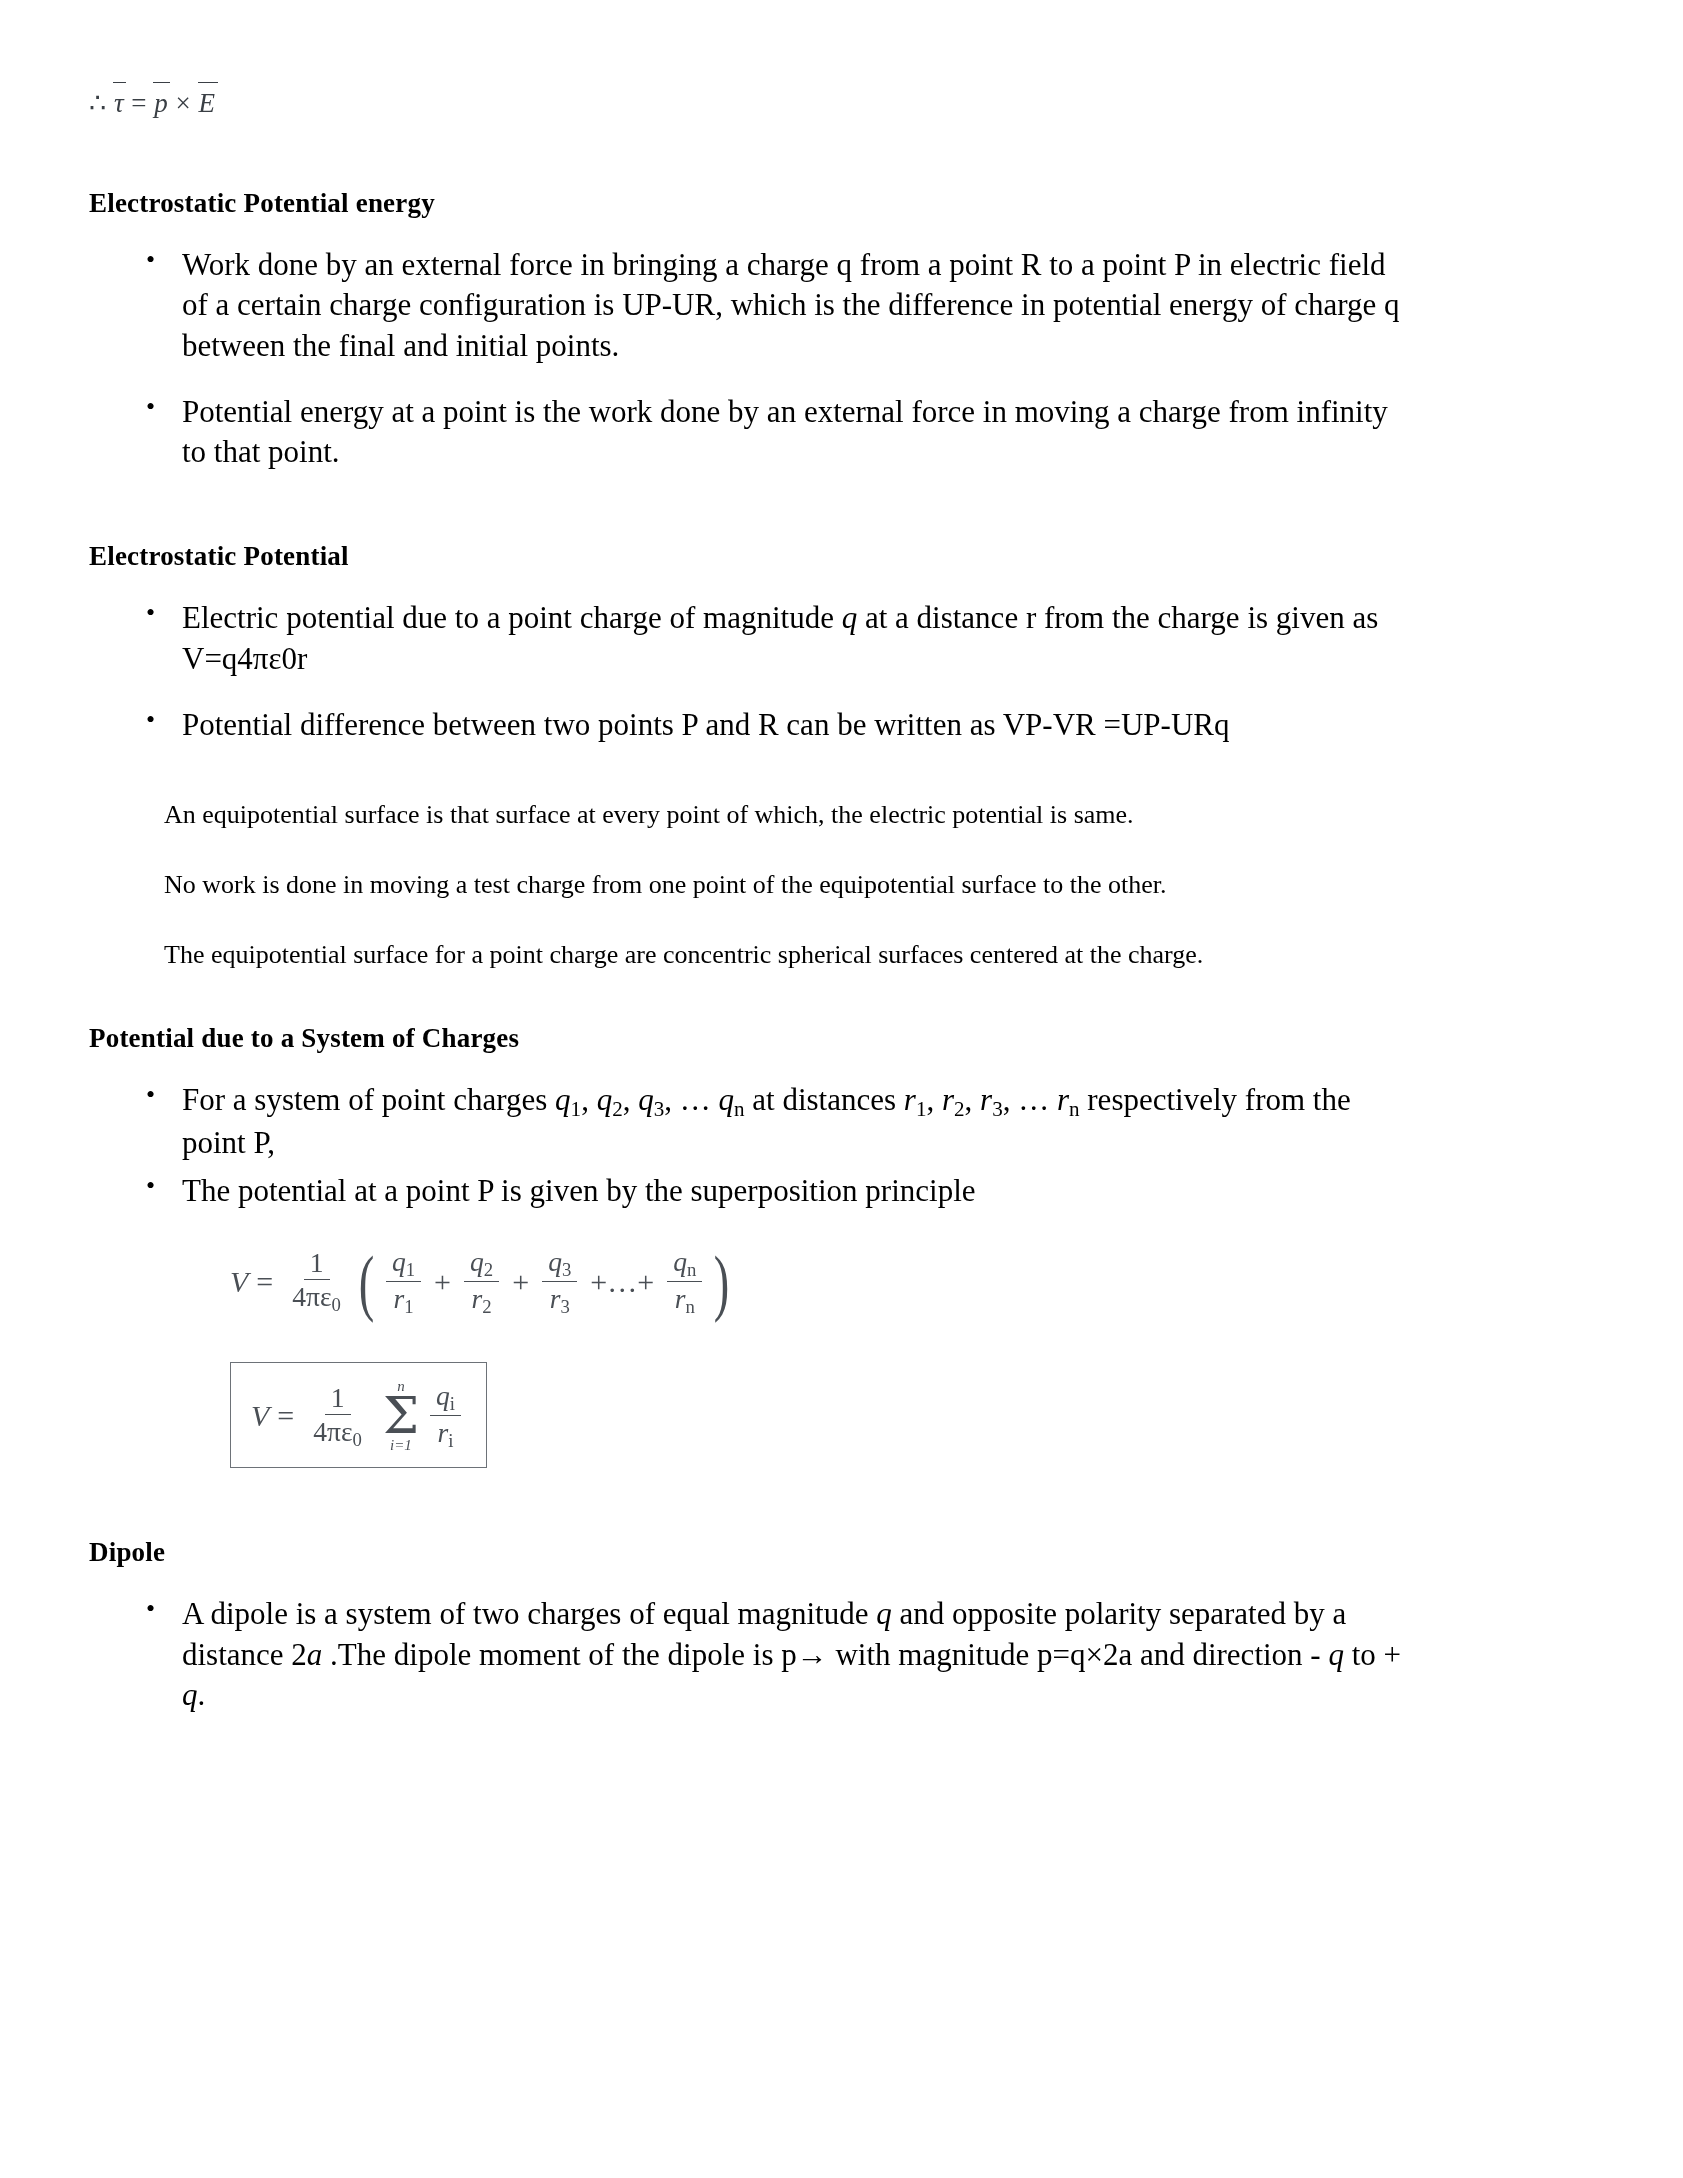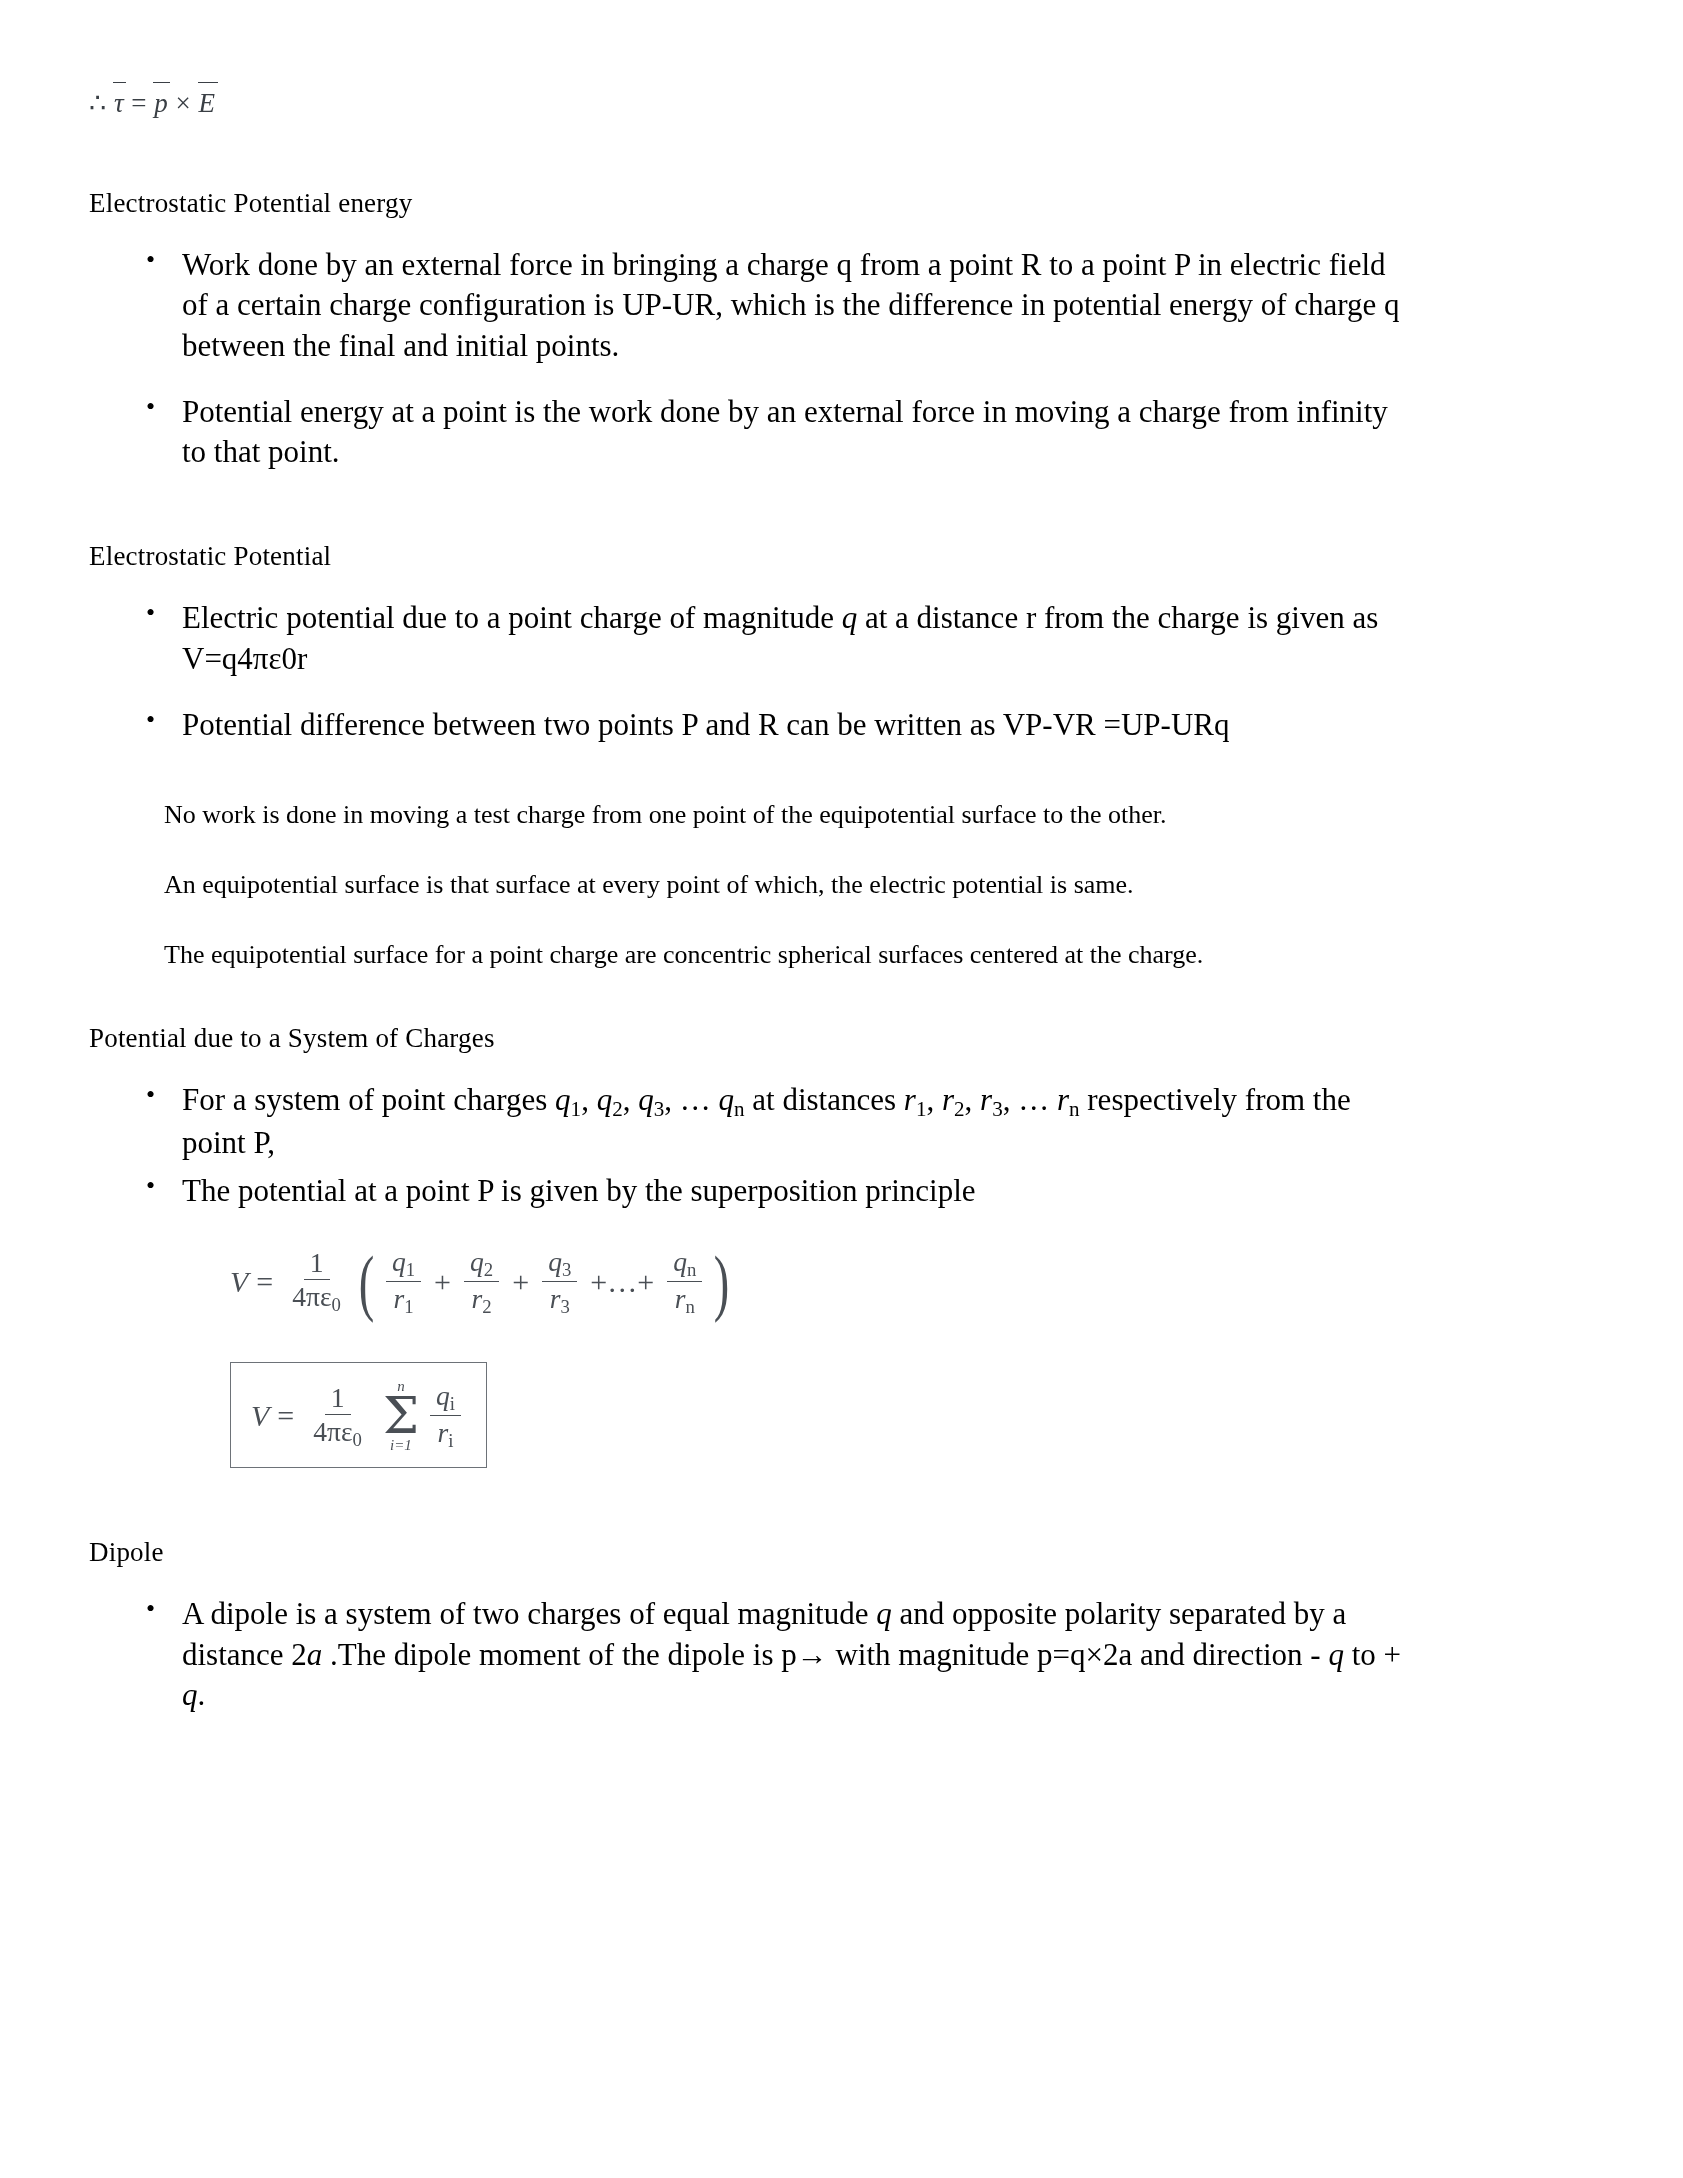--- a/index.html
+++ b/index.html
@@ -46,21 +46,21 @@
     content: "";
     position: absolute;
     left: -1px;
     right: -2px;
     top: -0.22em;
     border-top: 1.5px solid #3a3f45;
   }
 
   h2.section-heading {
     font-family: "Liberation Serif", "DejaVu Serif", serif;
-    font-weight: normal;
+    font-weight: bold;
     font-size: 27px;
     margin: 0;
     padding: 0;
     letter-spacing: 0.2px;
     color: #000;
   }
 
   .heading-block { margin-top: 69px; }
   .heading-block.tight { margin-top: 51px; }
 
@@ -212,22 +212,22 @@
       <ul class="bullets">
         <li>
           <span>Electric potential due to a point charge of magnitude </span><i>q</i><span> at a distance r from the charge is given as V=q4πε0r</span>
         </li>
         <li>Potential difference between two points P and R can be written as VP-VR =UP-URq</li>
       </ul>
     </div>
 
     <div class="heading-block tight">
       <div class="para-group">
+        <p class="plain-para">An equipotential surface is that surface at every point of which, the electric potential is same.</p>
         <p class="plain-para">No work is done in moving a test charge from one point of the equipotential surface to the other.</p>
-        <p class="plain-para">An equipotential surface is that surface at every point of which, the electric potential is same.</p>
         <p class="plain-para">The equipotential surface for a point charge are concentric spherical surfaces centered at the charge.</p>
       </div>
     </div>
 
     <div class="heading-block tight">
       <h2 class="section-heading">Potential due to a System of Charges</h2>
 
       <ul class="bullets tight">
         <li>
           <span>For a system of point charges </span><i><span>q</span><sub>1</sub></i>, <i><span>q</span><sub>2</sub></i>, <i><span>q</span><sub>3</sub></i>, <span>…</span> <i><span>q</span><sub>n</sub></i><span> at distances </span><i><span>r</span><sub>1</sub></i>, <i><span>r</span><sub>2</sub></i>, <i><span>r</span><sub>3</sub></i>, <span>…</span> <i><span>r</span><sub>n</sub></i><span> respectively from the point P,</span>

